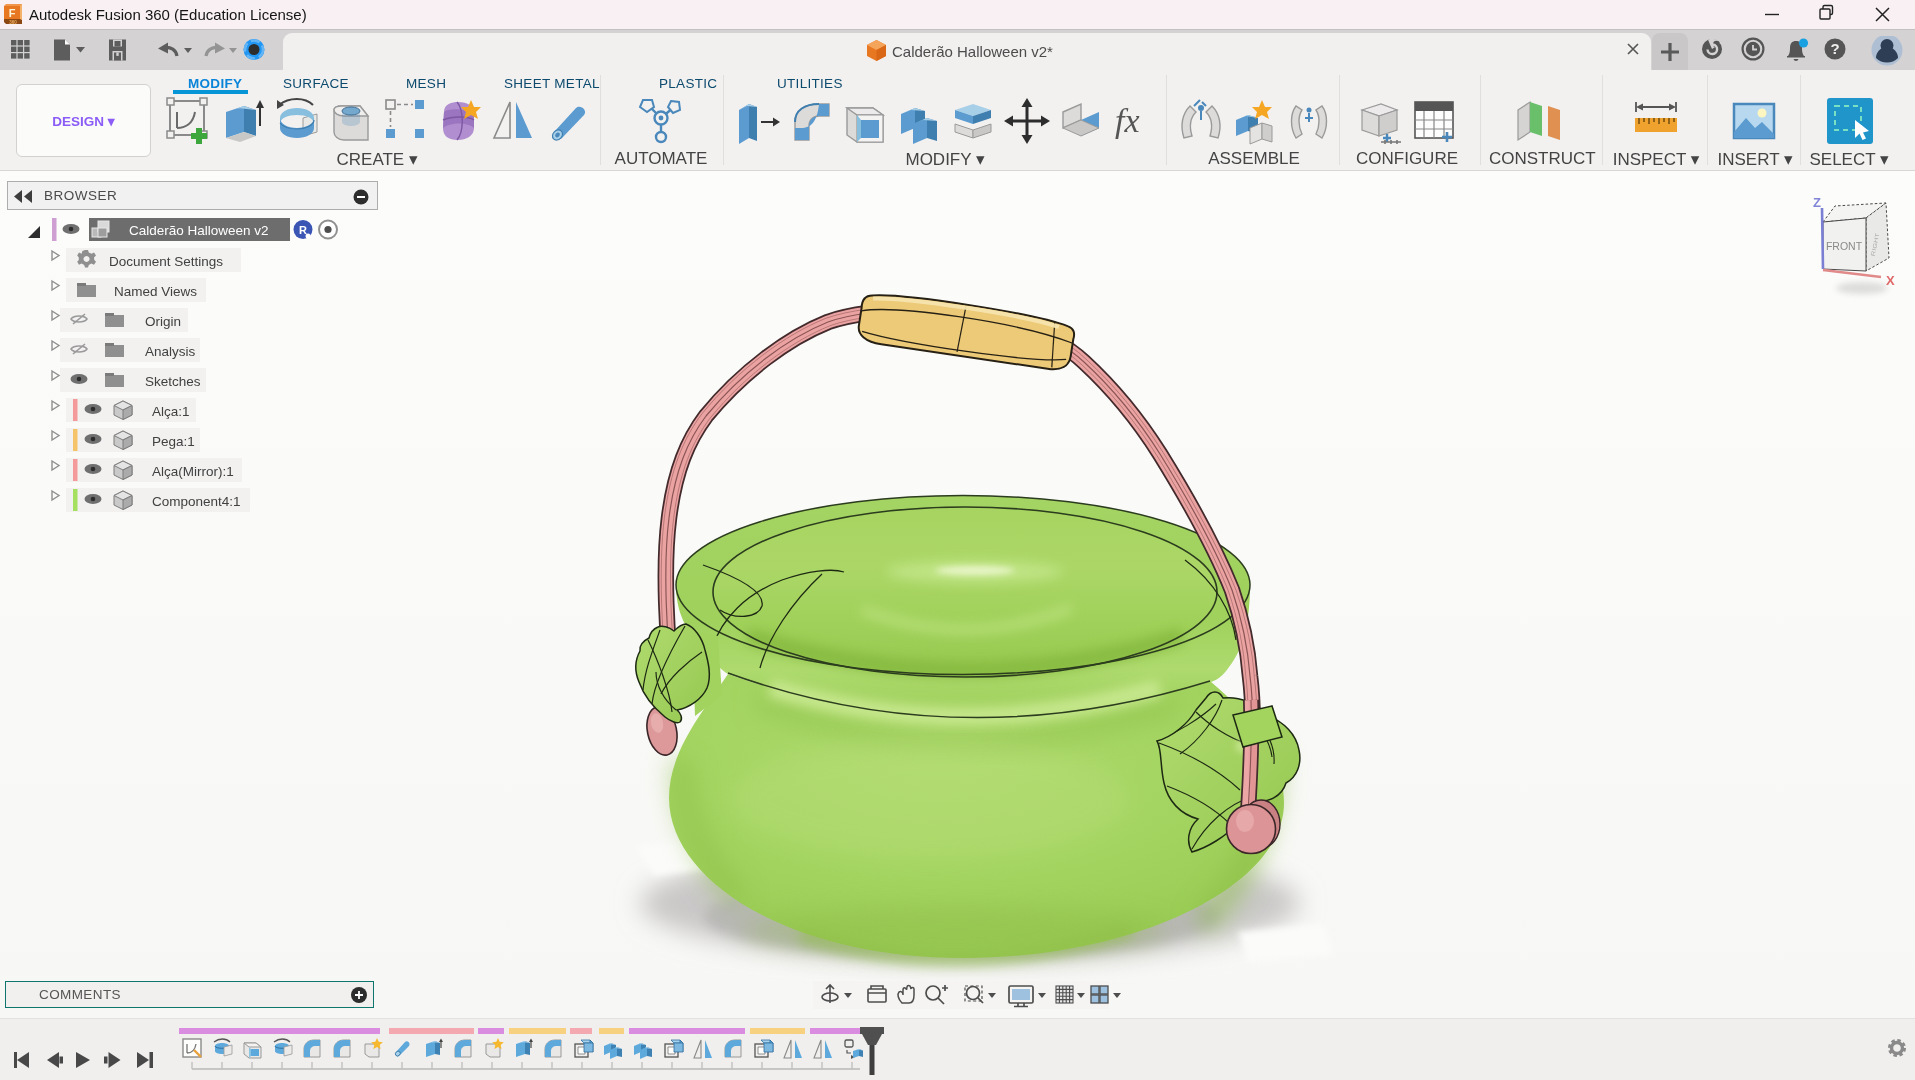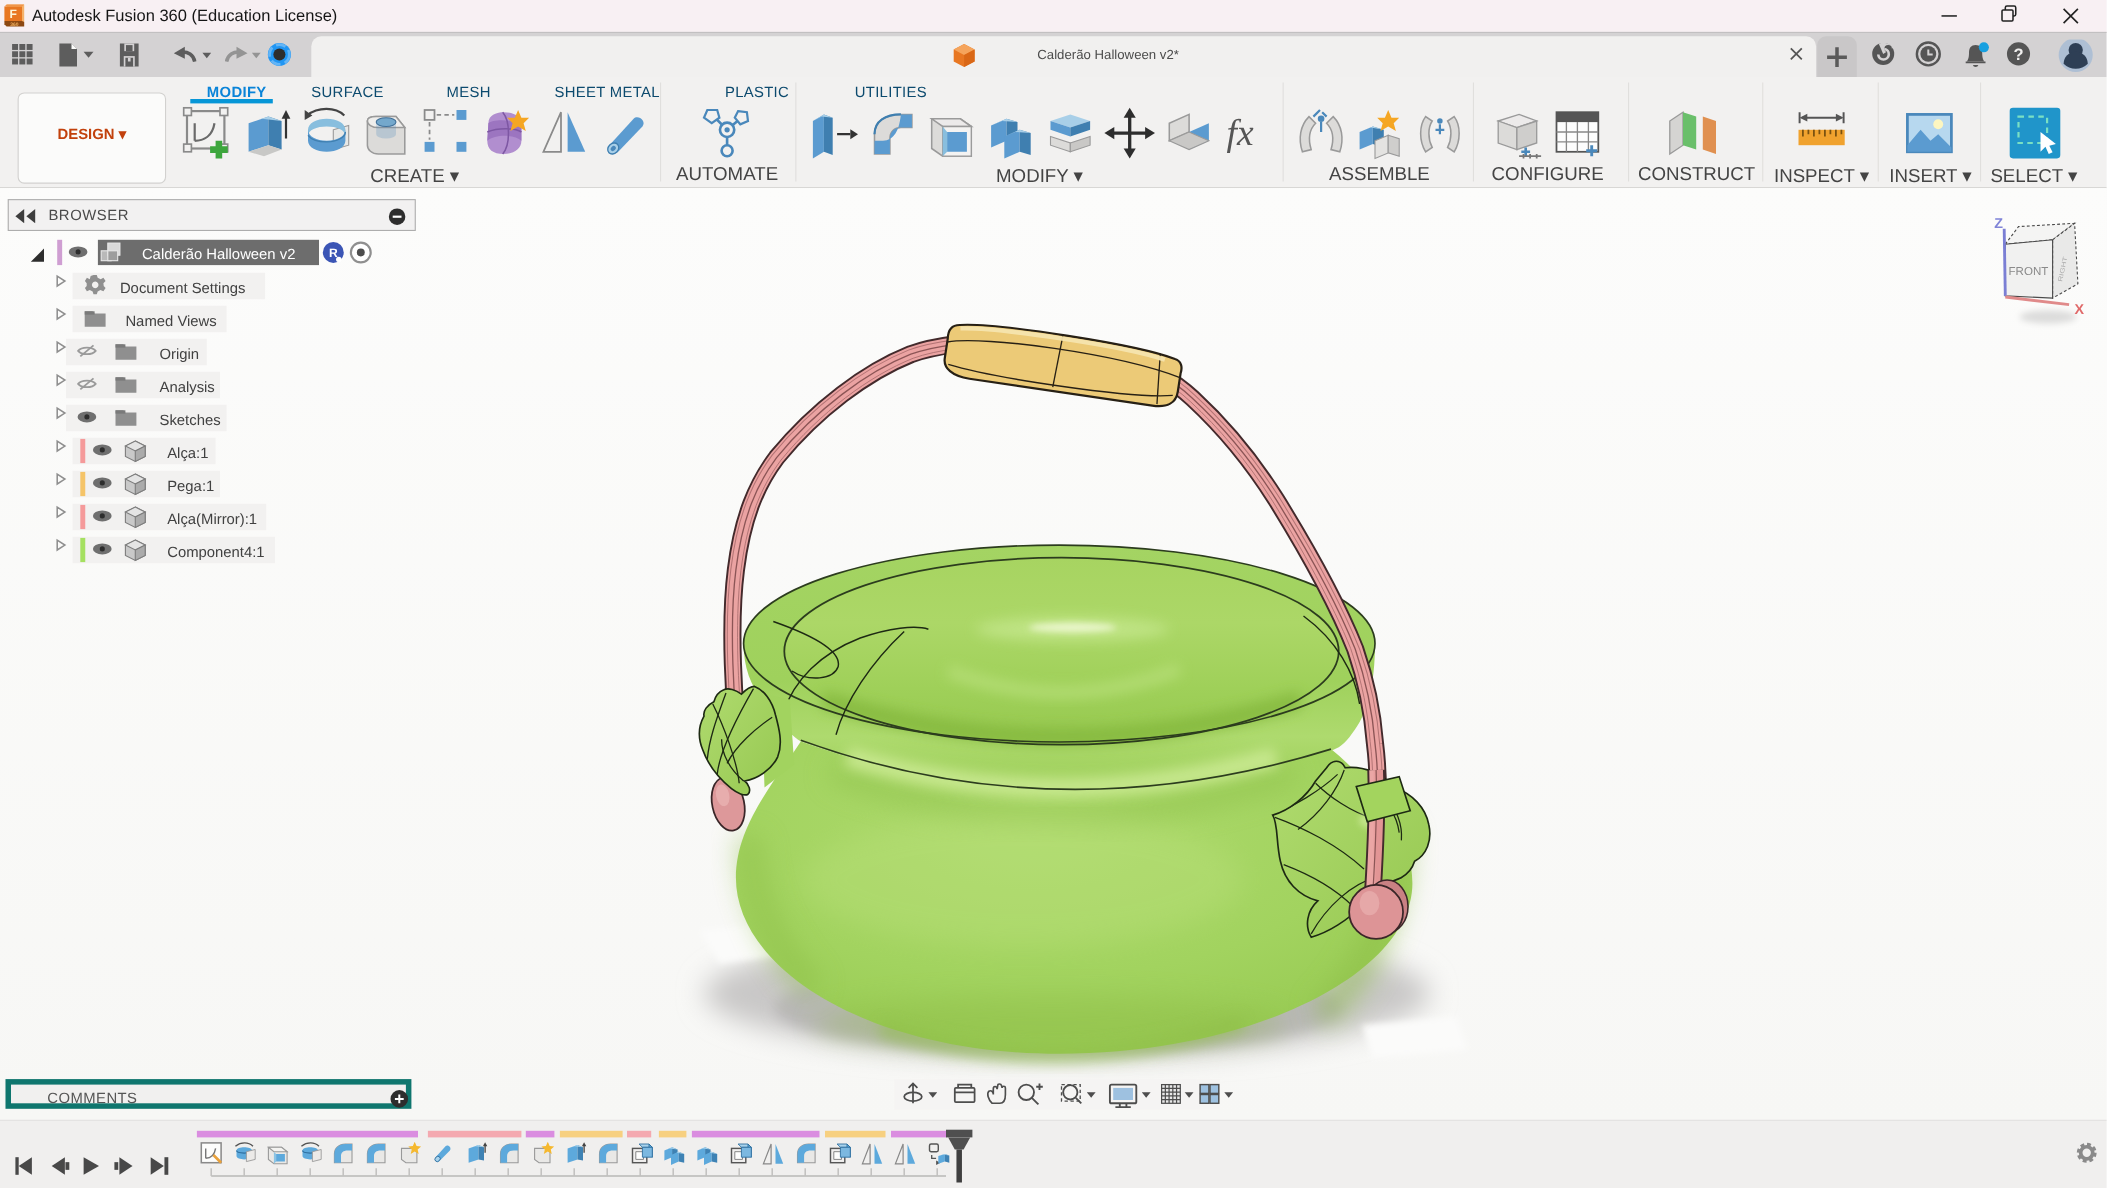--- a/index.html
+++ b/index.html
@@ -3,30 +3,30 @@
 <meta charset="utf-8">
 <style>
   * { margin:0; padding:0; box-sizing:border-box; }
   html,body { width:1915px; height:1080px; overflow:hidden; font-family:"Liberation Sans", sans-serif; background:#fbfbfa; }
   .abs { position:absolute; }
   #titlebar { position:absolute; left:0; top:0; width:1915px; height:30px; background:#f8f0f3; }
   #titletext { position:absolute; left:29px; top:6px; font-size:15px; color:#151515;text-align:right; }
   #qat { position:absolute; left:0; top:29px; width:1915px; height:41px; background:#d4d2d3; border-top:1px solid #c2c0c1; }
   #doctab { position:absolute; left:283px; top:33px; width:1368px; height:37px; background:#f1f0ef; border-radius:9px 9px 0 0; }
   #plustab { position:absolute; left:1652px; top:33px; width:36px; height:37px; background:#c9c7c8; border-radius:8px 8px 0 0; }
-  #tabtitle { position:absolute; left:943px; top:43px; font-size:12px; color:#4c4c4c; }
+  #tabtitle { position:absolute; left:892px; top:43px; font-size:15px; color:#4c4c4c; }
   #ribbon { position:absolute; left:0; top:70px; width:1915px; height:101px; background:#f2f1f0; border-bottom:1px solid #d8d7d5; }
   .rtab { position:absolute; top:76px; font-size:13.5px; color:#0c4a6e; letter-spacing:0.3px; }
   .rtab.active { color:#0a84d8; font-weight:bold; }
-  #designbtn { position:absolute; left:16px; top:84px; width:135px; height:83px; background:#fbfbfa; border:1px solid #d2d1cf; border-radius:6px; text-align:center; line-height:73px; font-size:13.5px; color:#c2410c; font-weight:bold; }
+  #designbtn { position:absolute; left:16px; top:84px; width:135px; height:73px; background:#fbfbfa; border:1px solid #d2d1cf; border-radius:6px; text-align:center; line-height:73px; font-size:13.5px; color:#8b5cf6; font-weight:bold; }
   .glabel { position:absolute; top:149px; font-size:17px; color:#444; text-align:center; }
   .gsep { position:absolute; top:75px; height:90px; width:1px; background:#e0dfdd; }
   #canvas { position:absolute; left:0; top:171px; width:1915px; height:847px; background:linear-gradient(#fcfcfb, #f7f7f5); }
   #browserhead { position:absolute; left:7px; top:181px; width:371px; height:29px; background:#f2f1f1; border:1px solid #adadad; font-size:13.5px; color:#4a4a4a; letter-spacing:0.5px; }
-  #comments { position:absolute; left:5px; top:981px; width:369px; height:27px; background:#f1f0ef; border:5px solid #0f766e; font-size:13.5px; color:#555; letter-spacing:0.4px; }
+  #comments { position:absolute; left:5px; top:981px; width:369px; height:27px; background:#f1f0ef; border:1px solid #0f766e; font-size:13.5px; color:#555; letter-spacing:0.4px; }
   #navbar { position:absolute; left:813px; top:981px; width:296px; height:28px; background:#f5f4f3; }
   #timeline { position:absolute; left:0; top:1018px; width:1915px; height:62px; background:#f0efee; border-top:1px solid #e3e2e0; }
   svg { display:block; }
 </style>
 </head>
 <body>
 <div id="titlebar">
   <svg class="abs" style="left:3px;top:3px" width="20" height="22" viewBox="0 0 20 22">
     <polygon points="3,1 19,1 19,17 3,17" fill="#f5b26b"></polygon>
     <polygon points="1,3 17,3 17,16 1,16" fill="#e87722"></polygon>

